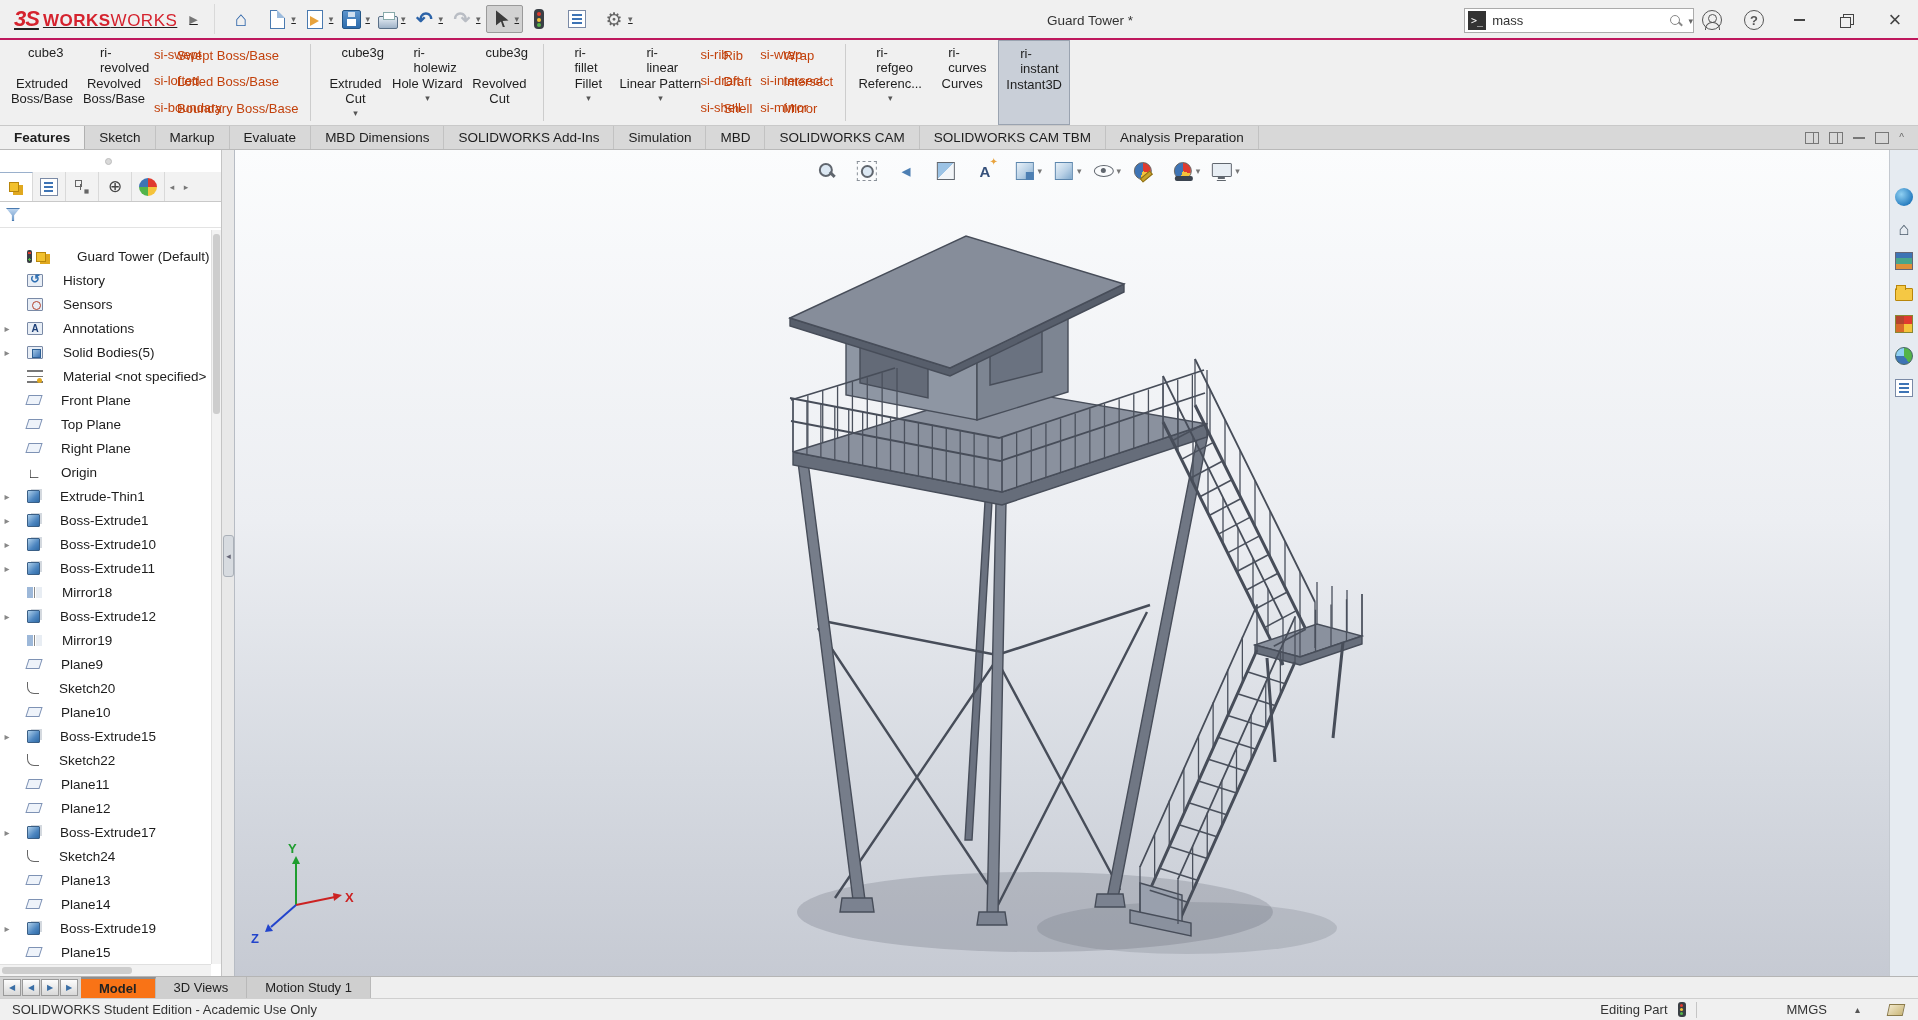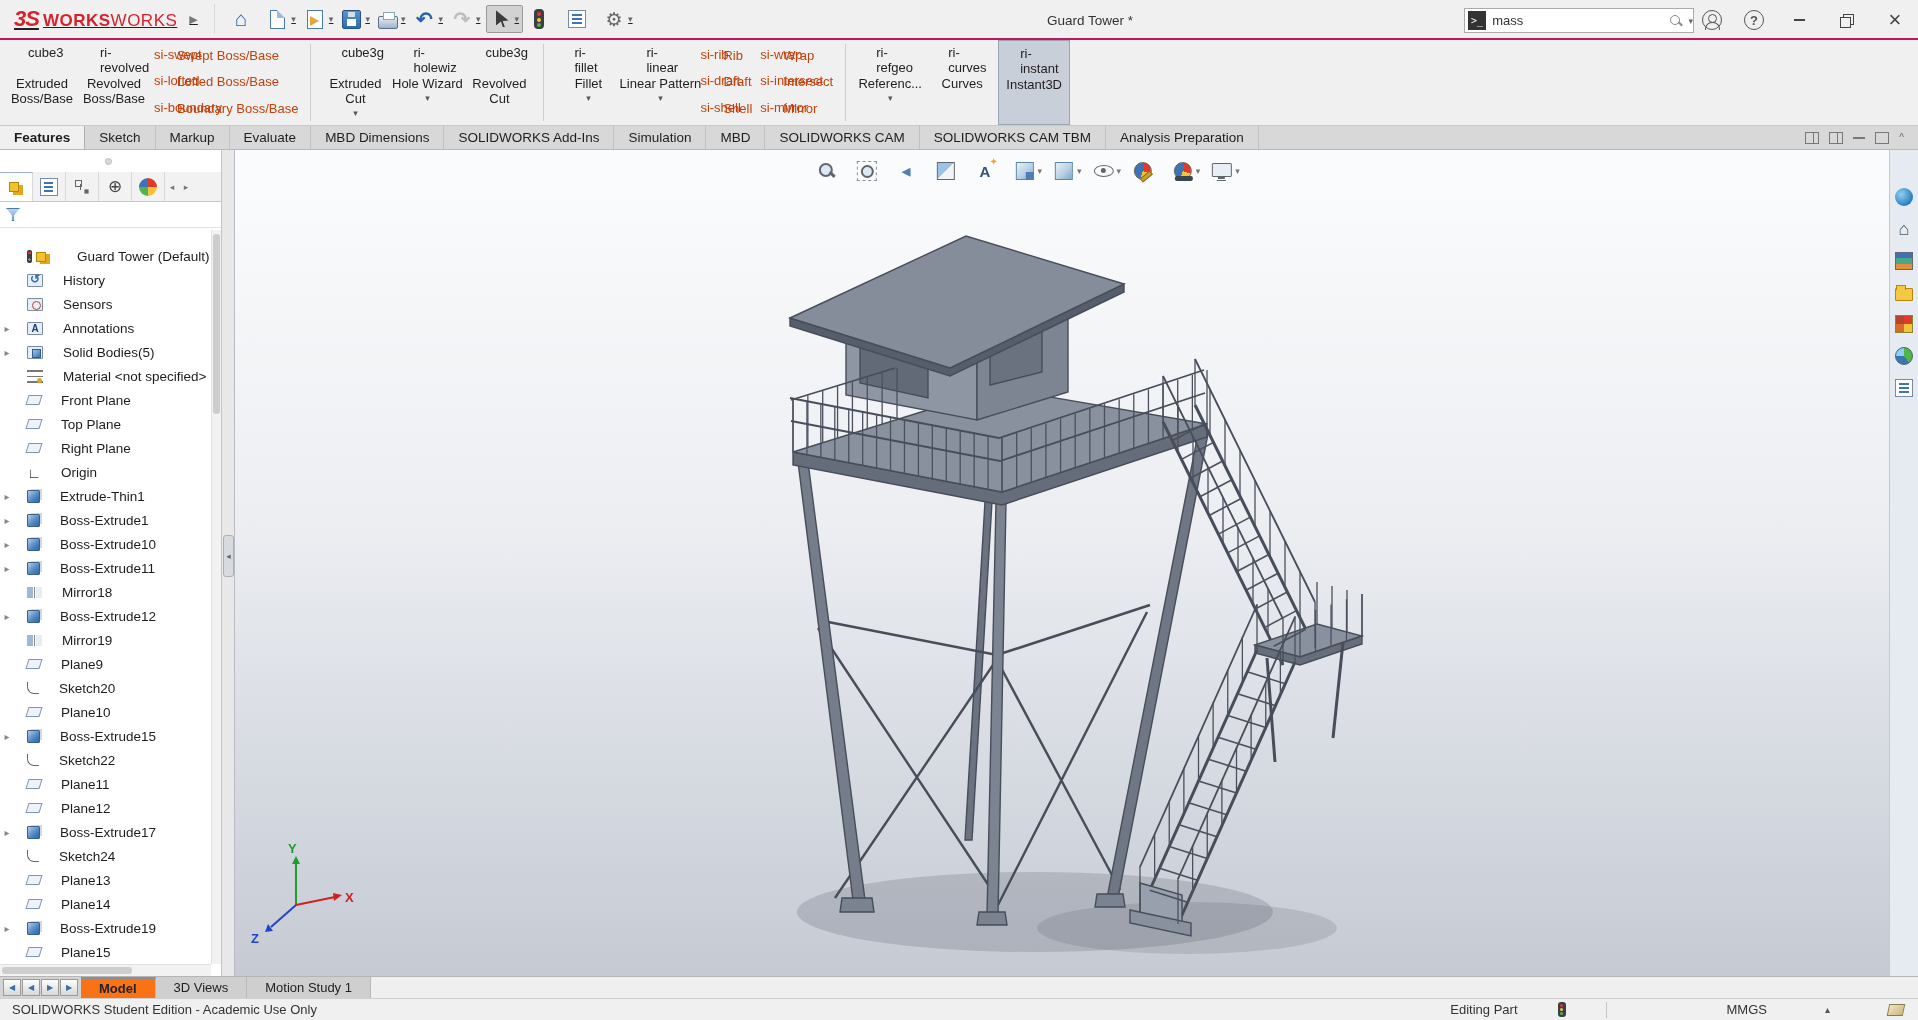--- a/index.html
+++ b/index.html
@@ -177,21 +177,21 @@
   #bottomtabs { position:absolute; top:976px; left:0; right:0; height:22px; background:#d4d4d4; border-top:1px solid #b5b5b5; display:flex; align-items:stretch; }
   #navbtns { display:flex; align-items:center; gap:1px; padding:0 3px; }
   .navbtn { width:18px; height:17px; background:linear-gradient(#fdfdfd,#d8d8d8); border:1px solid #9a9a9a; color:#3a6ea5; font-size:8px; display:flex; align-items:center; justify-content:center; }
   .btab { padding:0 18px; display:flex; align-items:center; font-size:13px; color:#222; border-right:1px solid #b9b9b9; background:#cfcfcf; }
   .btab.active { background:#f97316; font-weight:bold; border-top:2px solid #8f8f8f; }
   #bt-rest { flex:1; background:#efefef; }
 
   
   #statusbar { position:absolute; top:998px; left:0; right:0; height:22px; background:#f0f0f0; border-top:1px solid #cfcfcf; display:flex; align-items:center; font-size:13px; color:#333; }
   #status-left { margin-left:12px; }
-  #status-right { margin-left:auto; display:flex; align-items:center;gap:30px; }
+  #status-right { margin-left:auto; display:flex; align-items:center; }
   .st-traffic { position:relative; width:8px; height:15px; background:#3a3f45; border-radius:3px; margin:0 10px; }
   .st-traffic::before { content:""; position:absolute; left:2.5px; top:2px; width:3px; height:3px; border-radius:50%; background:#e03a2f; box-shadow:0 4px 0 #f5c33b, 0 8px 0 #53b44a; }
   .st-sep { width:1px; height:16px; background:#c5c5c5; margin-right:90px; }
   #status-units { margin-right:28px; }
   .st-caret { font-size:10px; color:#555; margin-right:28px; }
   .st-tag { position:relative; width:16px; height:12px; background:linear-gradient(135deg,#f0e6c8,#cbb87a); border:1px solid #8a7a4a; transform:skewX(-12deg); margin-right:14px; }
 </style>
 </head>
 <body>
 

